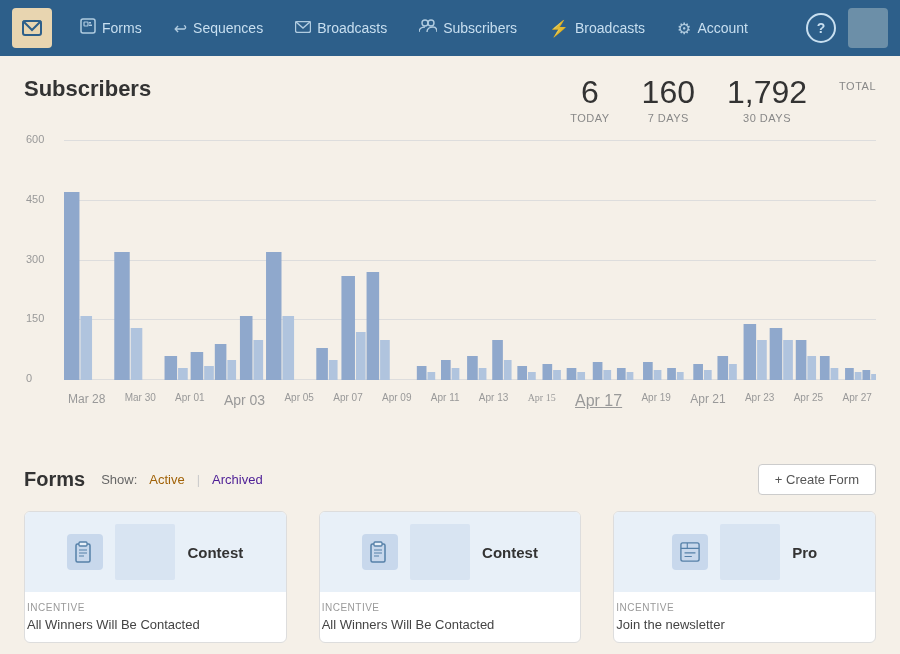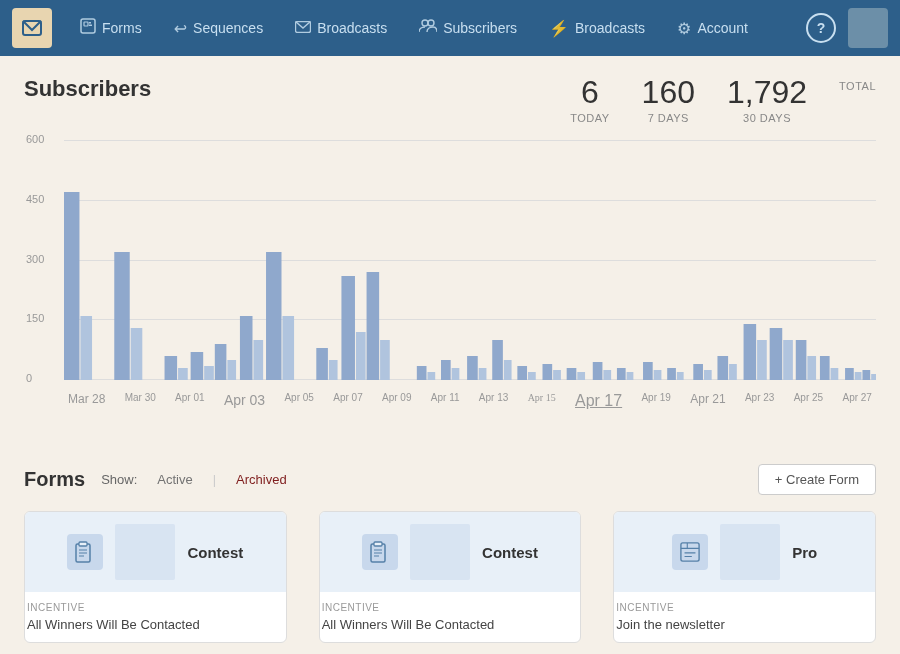--- a/index.html
+++ b/index.html
@@ -129,28 +129,28 @@
       margin-bottom: 16px;
     }
     .forms-title {
       font-size: 20px;
       font-weight: 600;
       color: #333;
     }
     .forms-filter {
       display: flex;
       align-items: center;
-      gap: 20px;
+      gap: 12px;
       font-size: 13px;
       color: #666;
       margin-left: 16px;
     }
-    .filter-active { color: #737373; }
+    .filter-active { color: #a16207; }
     .filter-divider { color: #ccc; }
-    .filter-archived { color: #7f1d1d; cursor: pointer; }
+    .filter-archived { color: #4c1d95; cursor: pointer; }
     .forms-header-left { display: flex; align-items: center; }
     .create-form-btn {
       background: white;
       border: 1px solid #ccc;
       border-radius: 4px;
       padding: 7px 16px;
       font-size: 13px;
       color: #555;
       cursor: pointer;
     }

